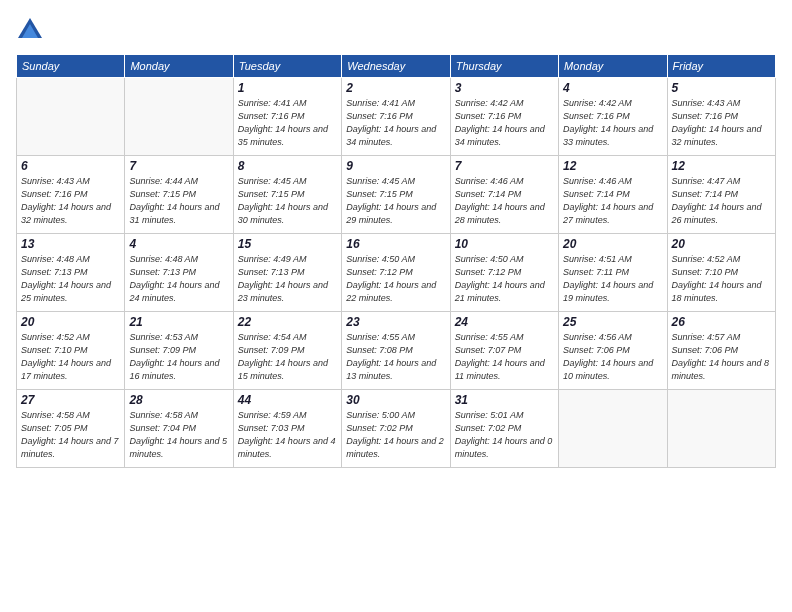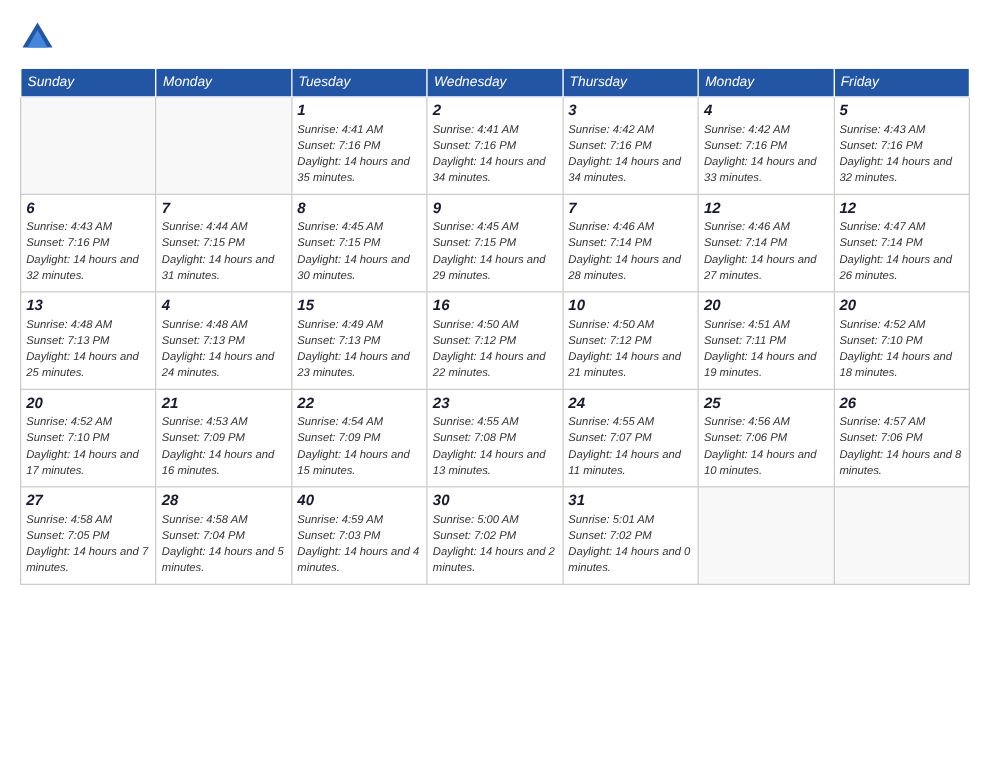--- a/index.html
+++ b/index.html
@@ -250,21 +250,21 @@
         <tr>
           <td>
             <span class="day-num">27</span>
             <div class="day-info">Sunrise: 4:58 AM<br>Sunset: 7:05 PM<br>Daylight: 14 hours and 7 minutes.</div>
           </td>
           <td>
             <span class="day-num">28</span>
             <div class="day-info">Sunrise: 4:58 AM<br>Sunset: 7:04 PM<br>Daylight: 14 hours and 5 minutes.</div>
           </td>
           <td>
-            <span class="day-num">40</span>
+            <span class="day-num">44</span>
             <div class="day-info">Sunrise: 4:59 AM<br>Sunset: 7:03 PM<br>Daylight: 14 hours and 4 minutes.</div>
           </td>
           <td>
             <span class="day-num">30</span>
             <div class="day-info">Sunrise: 5:00 AM<br>Sunset: 7:02 PM<br>Daylight: 14 hours and 2 minutes.</div>
           </td>
           <td>
             <span class="day-num">31</span>
             <div class="day-info">Sunrise: 5:01 AM<br>Sunset: 7:02 PM<br>Daylight: 14 hours and 0 minutes.</div>
           </td>

